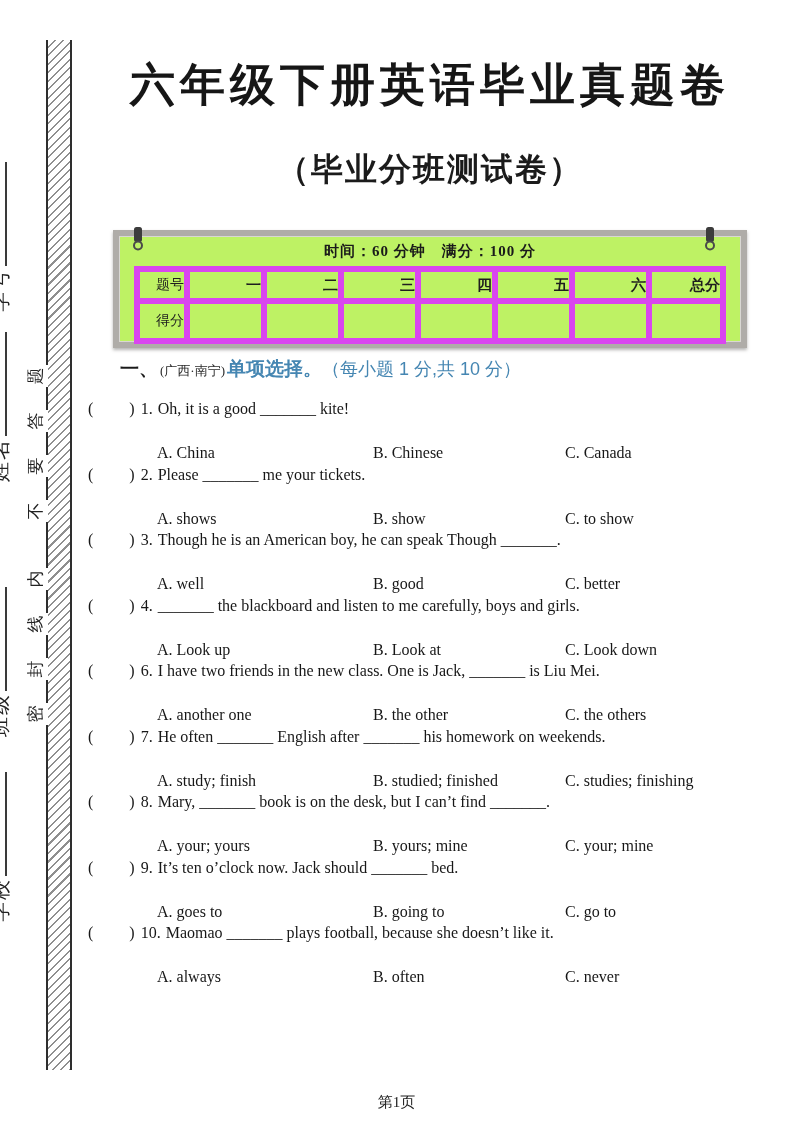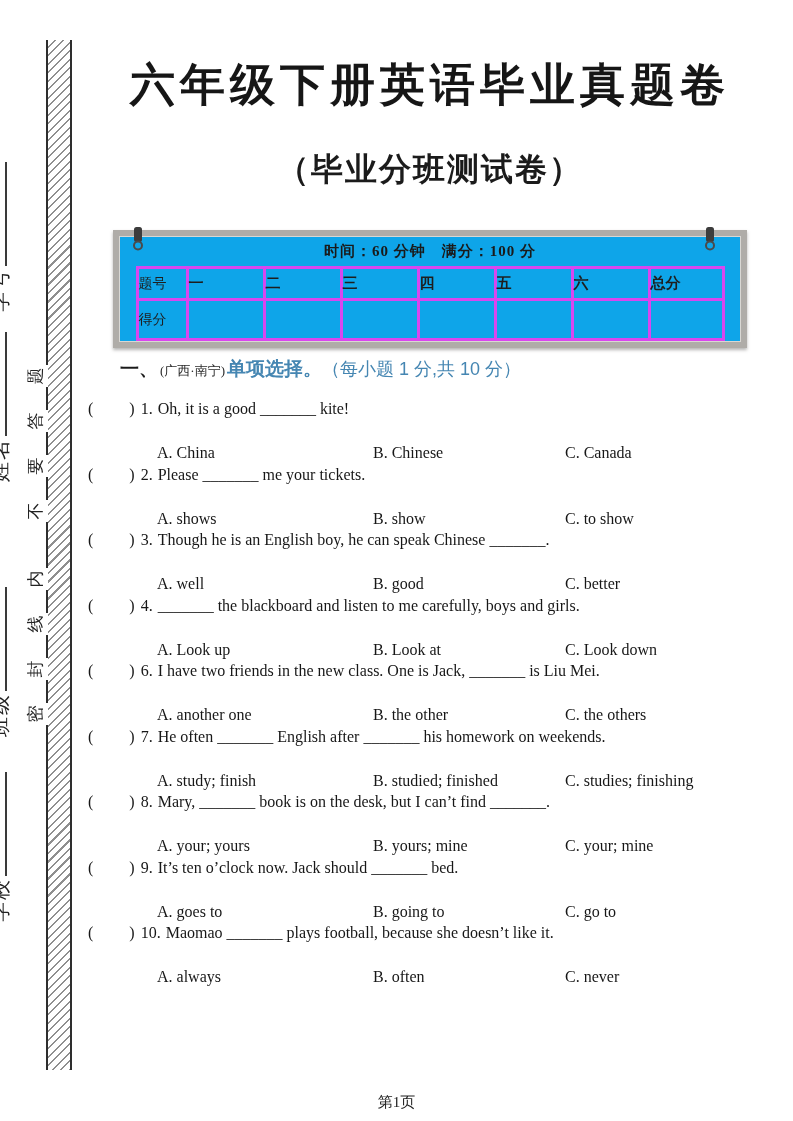--- a/index.html
+++ b/index.html
@@ -47,32 +47,32 @@
     font-size:45px; font-weight:bold; letter-spacing:5px; color:#161616;
   }
   .subtitle {
     position:absolute; top:148px; left:0; width:100%; text-align:center;
     font-size:32px; font-weight:bold; letter-spacing:2px; color:#1b1b1b;
   }
 
   
   .board {
     position:absolute; top:230px; left:25px; width:634px; height:118px;
-    border:6px solid #afaca8; background:#0ea5e9;
+    border:6px solid #afaca8; background:#bef264;
     box-shadow:0 2px 3px rgba(110,108,105,.5), inset 0 0 0 1px #d9d7d3;
   }
   .pin { position:absolute; top:-9px; width:14px; height:26px; }
   .pin-left { left:12px; } .pin-right { right:24px; }
   .time-line {
     text-align:center; font-weight:bold; font-size:15px;
     margin-top:6px; letter-spacing:1px; color:#1a1a1a;
   }
   .score-table { border-collapse:collapse; margin:5px auto 0; border:2px solid #151515; }
   .score-table td {
-    border:3px solid #d946ef; text-align:left; font-size:15px;
+    border:6px solid #d946ef; text-align:right; font-size:15px;
     width:77px; height:32px; font-weight:bold;
   }
   .score-table td:first-child { width:50px; font-weight:normal; font-size:14px; }
   .score-table td:last-child { width:74px; }
   .score-table tr.score-row td { height:40px; }
 
   
   .section { position:absolute; top:356px; left:0; white-space:nowrap;margin-left:32px; }
   .sec-prefix { font-size:19px; font-weight:bold; font-family:"Liberation Sans","DejaVu Sans",sans-serif; color:#1a1a1a; }
   .sec-source { font-size:13px; color:#2a2a2a; margin:0 2px; }
@@ -189,21 +189,21 @@
         </div>
         <div class="q-opts">
           <span class="opt opt-a">A. shows</span>
           <span class="opt opt-b">B. show</span>
           <span class="opt opt-c">C. to show</span>
         </div>
       </div>
 
       <div class="q">
         <div class="q-stem">
-          <span>(</span><span class="p-gap"></span><span>)</span><span class="q-num">3.</span><span class="q-text">Though he is an English boy, he can speak Chinese _______.</span>
+          <span>(</span><span class="p-gap"></span><span>)</span><span class="q-num">3.</span><span class="q-text">Though he is an American boy, he can speak Though _______.</span>
         </div>
         <div class="q-opts">
           <span class="opt opt-a">A. well</span>
           <span class="opt opt-b">B. good</span>
           <span class="opt opt-c">C. better</span>
         </div>
       </div>
 
       <div class="q">
         <div class="q-stem">

